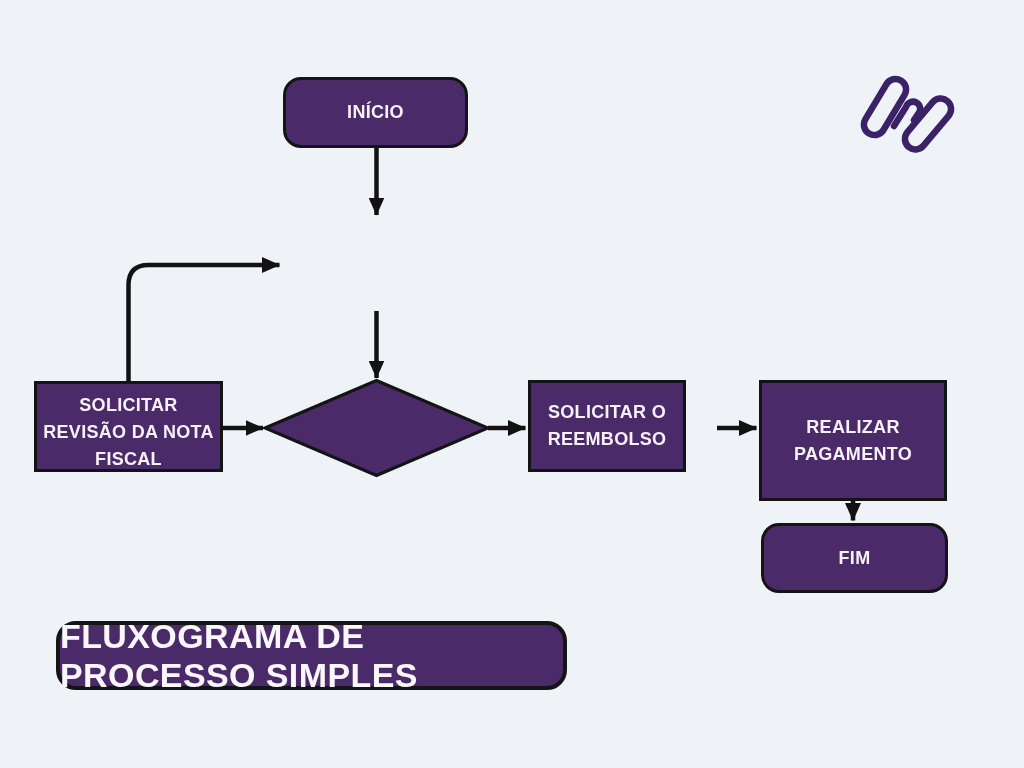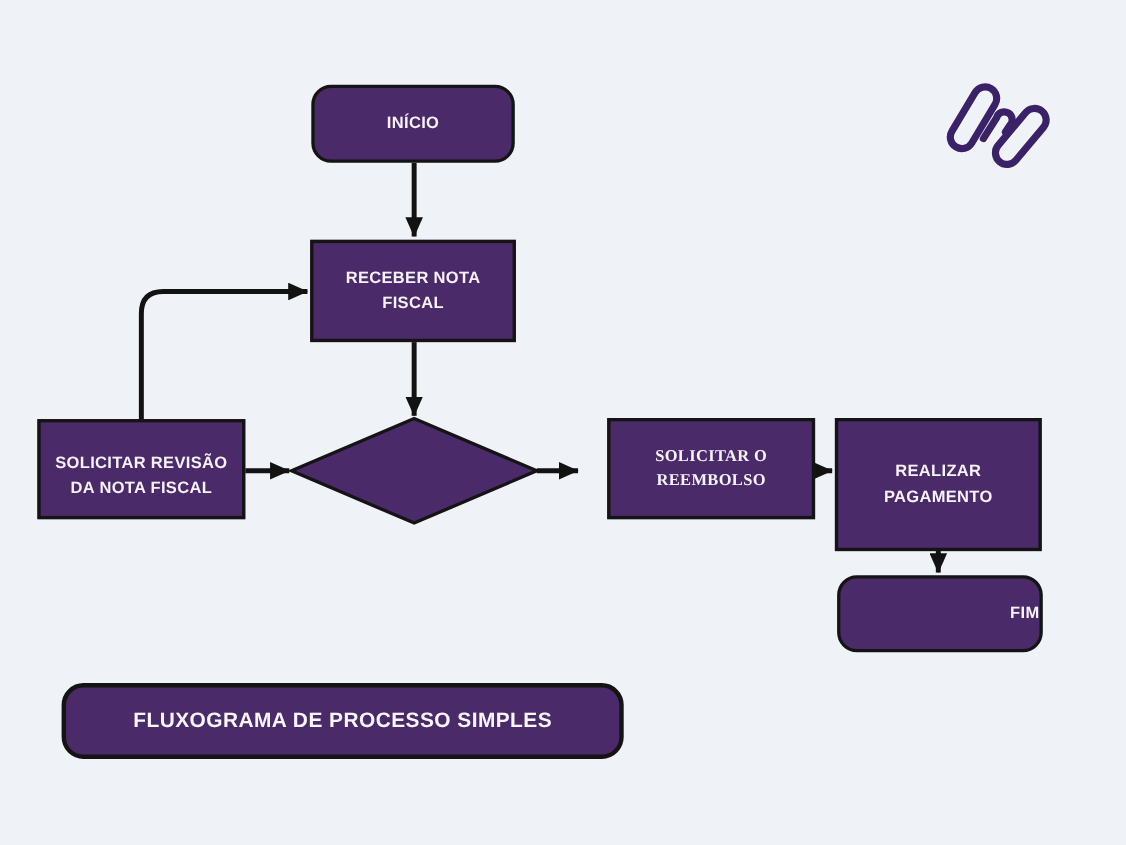--- a/index.html
+++ b/index.html
@@ -23,21 +23,21 @@
   .node {
     position: absolute;
     background: #4a2a68;
     border: 3px solid #141414;
     color: #f6f1fa;
     display: flex;
     align-items: center;
     justify-content: center;
     text-align: center;
     font-weight: 700;
-    font-size: 15px;
+    font-size: 18px;
     line-height: 1.5;
     letter-spacing: 0.3px;
     box-sizing: border-box;
   }
   .terminator {
     border-radius: 18px;
   }
   .decision-label {
     position: absolute;
     background: transparent;
@@ -50,21 +50,21 @@
     width: 511px;
     height: 69px;
     background: #4a2a68;
     border: 4px solid #141414;
     border-radius: 20px;
     color: #faf6fd;
     display: flex;
     align-items: center;
     justify-content: center;
     font-weight: 700;
-    font-size: 19px;
+    font-size: 34px;
     letter-spacing: 0.4px;
     box-sizing: border-box;
   }
   .brand-logo {
     position: absolute;
     left: 860px;
     top: 72px;
   }
   .lbl {
     display: inline-block;
@@ -92,38 +92,35 @@
       <path d="M128.5 381 V285 Q128.5 265 148.5 265 H279.5" marker-end="url(#ah)"></path>
     </g>
 
     <polygon points="265,428 376.5,380.5 488,428 376.5,475.5" fill="#4a2a68" stroke="#141414" stroke-width="3" stroke-linejoin="miter"></polygon>
   </svg>
 
   <div class="node terminator" style="left:283px; top:77px; width:185px; height:71px;">
     <span class="lbl">INÍCIO</span>
   </div>
 
-  <div class="node" style="left:282px; top:218px; width:187px; height:93px;">
-    <span class="lbl" style="max-width:150px;">RECEBER NOTA FISCAL</span>
-  </div>
 
 
   <div class="node" style="left:34px; top:381px; width:189px; height:91px;">
     <span class="lbl" style="max-width:172px;margin-top:12px;">SOLICITAR REVISÃO DA NOTA FISCAL</span>
   </div>
 
-  <div class="node" style="left:552px; top:380px; width:189px; height:92px;font-family:Liberation Serif, serif;">
+  <div class="node" style="left:528px; top:380px; width:158px; height:92px;">
     <span class="lbl" style="max-width:130px;">SOLICITAR O REEMBOLSO</span>
   </div>
 
   <div class="node" style="left:759px; top:380px; width:188px; height:121px;">
     <span class="lbl" style="max-width:130px;">REALIZAR PAGAMENTO</span>
   </div>
 
-  <div class="node terminator" style="left:761px; top:523px; width:187px; height:70px;justify-content:flex-end;">
+  <div class="node terminator" style="left:761px; top:523px; width:187px; height:70px;">
     <span class="lbl">FIM</span>
   </div>
 
   <div class="title-box">
     <span>FLUXOGRAMA DE PROCESSO SIMPLES</span>
   </div>
 
   <svg class="brand-logo" width="96" height="84" viewBox="0 0 96 84">
     <g fill="none" stroke="#3b2167" stroke-width="6.5">
       <rect x="-6" y="24.5" width="62" height="21" rx="10.5" transform="rotate(-59 25 35)"></rect>

